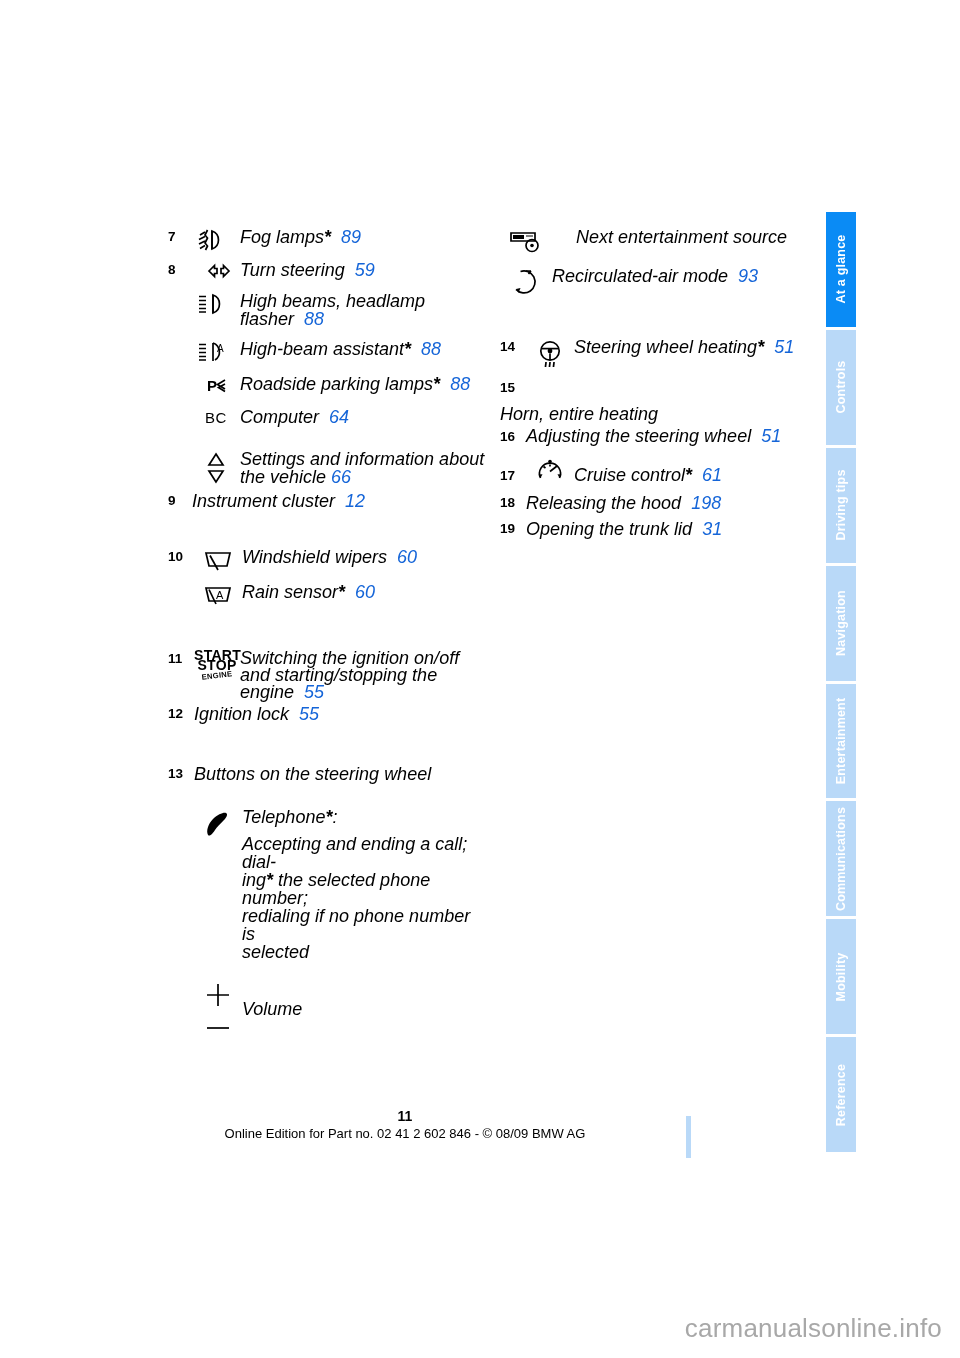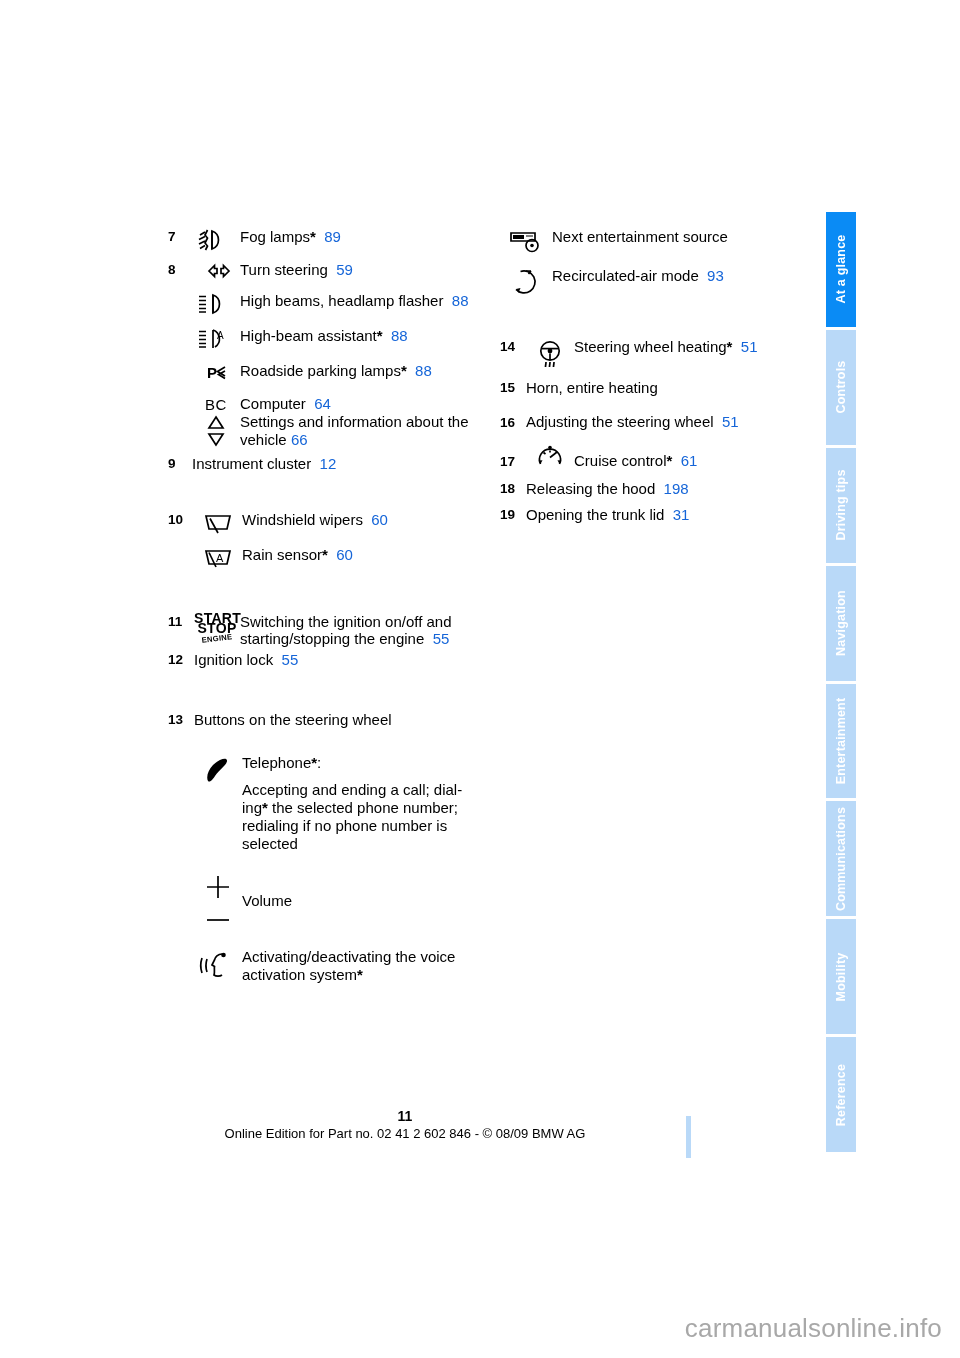--- a/index.html
+++ b/index.html
@@ -79,23 +79,24 @@
   .num.wide { width: 26px; flex: 0 0 26px; }
   .ico {
     flex: 0 0 auto;
     width: 48px;
     display: flex;
     justify-content: center;
     align-items: flex-start;
     padding-top: 1px;
   }
   .txt {
-    font-size: 15px;
+    font-size: 18px;
     line-height: 18px;
     flex: 1 1 auto;
+    font-style: italic;
   }
   .txt.tight { line-height: 17px; }
   .pg { color: #1565d8; }
   .star { font-weight: bold; }
 
   svg { display: block; }
   .stroke { fill: none; stroke: #000; stroke-width: 1.7; }
   .fill { fill: #000; }
 
   
@@ -227,21 +228,21 @@
         <svg width="40" height="20" viewBox="0 0 40 20">
           <text x="11" y="15" font-size="15" font-weight="bold" font-family="Liberation Sans, sans-serif" fill="#000">P</text>
           <path class="stroke" d="M29 4 L21.5 8.5 L29 13 M29 8 L22.5 11.5 L29 15.5" stroke-width="1.5"></path>
         </svg>
       </div>
       <div class="txt">
         <span>Roadside parking lamps</span><span class="star">*</span>&nbsp;&nbsp;<span class="pg">88</span>
       </div>
     </div>
 
-    <div class="row" style="margin-bottom:0;">
+    <div class="row" style="margin-bottom:24px;">
       <div class="num"></div>
       <div class="ico">
         <span class="bc">BC</span>
       </div>
       <div class="txt">
         <span>Computer</span>&nbsp;&nbsp;<span class="pg">64</span>
       </div>
     </div>
 
     <div class="row" style="margin-bottom:6px;">
@@ -342,43 +343,27 @@
         <svg width="40" height="58" viewBox="0 0 40 58">
           <path class="stroke" d="M20 4 L20 26 M9 15 L31 15" stroke-width="2.1"></path>
           <path class="stroke" d="M9 48 L31 48" stroke-width="2.3"></path>
         </svg>
       </div>
       <div class="txt" style="padding-top:21px;">
         <span>Volume</span>
       </div>
     </div>
 
-    <div class="row">
-      <div class="num wide"></div>
-      <div class="ico">
-        <svg width="40" height="32" viewBox="0 0 40 32">
-          <path class="stroke" d="M4 9 C2.3 14 2.3 19 4 24" stroke-width="1.8"></path>
-          <path class="stroke" d="M9 10 C7.7 14 7.7 19 9 23" stroke-width="1.8"></path>
-          <path class="fill" d="M13.5 16 C13.5 16 14 15.5 14.5 15.3 L14.5 17 C14 16.8 13.5 16 13.5 16 Z"></path>
-          <path class="stroke" d="M24 5 C20 5 17 8 16.5 11 L14 16 L16.5 17.5 C16 20 17 23 16 26 C18 27.5 22 27.5 24 26" stroke-width="1.8"></path>
-          <circle class="fill" cx="25.5" cy="6" r="2.3"></circle>
-        </svg>
-      </div>
-      <div class="txt">
-        <div>Activating/deactivating the voice</div>
-        <div><span>activation system</span><span class="star">*</span></div>
-      </div>
-    </div>
 
   </div>
 
   <div class="col" id="colR">
 
 
-    <div class="row" style="margin-bottom:14px;">
+    <div class="row" style="margin-bottom:14px;gap:24px;">
       <div class="ico" style="width:52px;">
         <svg width="44" height="24" viewBox="0 0 44 24">
           <path class="stroke" d="M7 4 L31 4 L31 12 L7 12 Z" stroke-width="1.6"></path>
           <path class="fill" d="M9 6 L20 6 L20 10 L9 10 Z"></path>
           <path class="fill" d="M22 6.5 L29 6.5 L29 7.5 L22 7.5 Z"></path>
           <circle class="stroke" cx="28" cy="16.5" r="6" stroke-width="1.6"></circle>
           <circle class="fill" cx="28" cy="16.5" r="1.8"></circle>
         </svg>
       </div>
       <div class="txt">
@@ -408,21 +393,21 @@
           <path class="stroke" d="M11.3 9.6 L28.7 9.6" stroke-width="1.7"></path>
           <path class="stroke" d="M20 14.4 L20 21" stroke-width="1.7"></path>
           <path class="stroke" d="M16 23 C16 25 15.5 26 15.5 28 M20 23 C20 25 19.5 26 19.5 28 M24 23 C24 25 23.5 26 23.5 28" stroke-width="1.4"></path>
         </svg>
       </div>
       <div class="txt">
         <span>Steering wheel heating</span><span class="star">*</span>&nbsp;&nbsp;<span class="pg">51</span>
       </div>
     </div>
 
-    <div class="row" style="margin-bottom:16px;">
+    <div class="row" style="margin-bottom:4px;flex-direction:column;">
       <div class="num wide">15</div>
       <div class="txt">Horn, entire heating</div>
     </div>
 
     <div class="row" style="margin-bottom:8px;align-items:flex-end;">
       <div class="num wide">16</div>
       <div class="txt">
         <span>Adjusting the steering wheel</span>&nbsp;&nbsp;<span class="pg">51</span>
       </div>
     </div>

